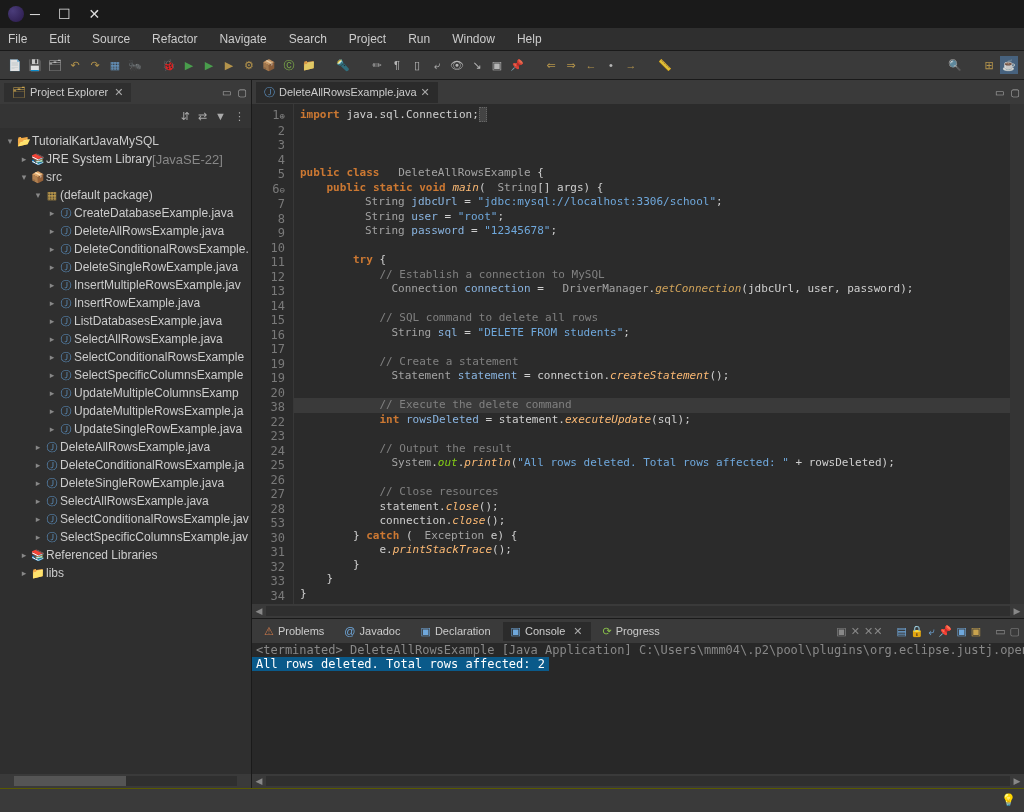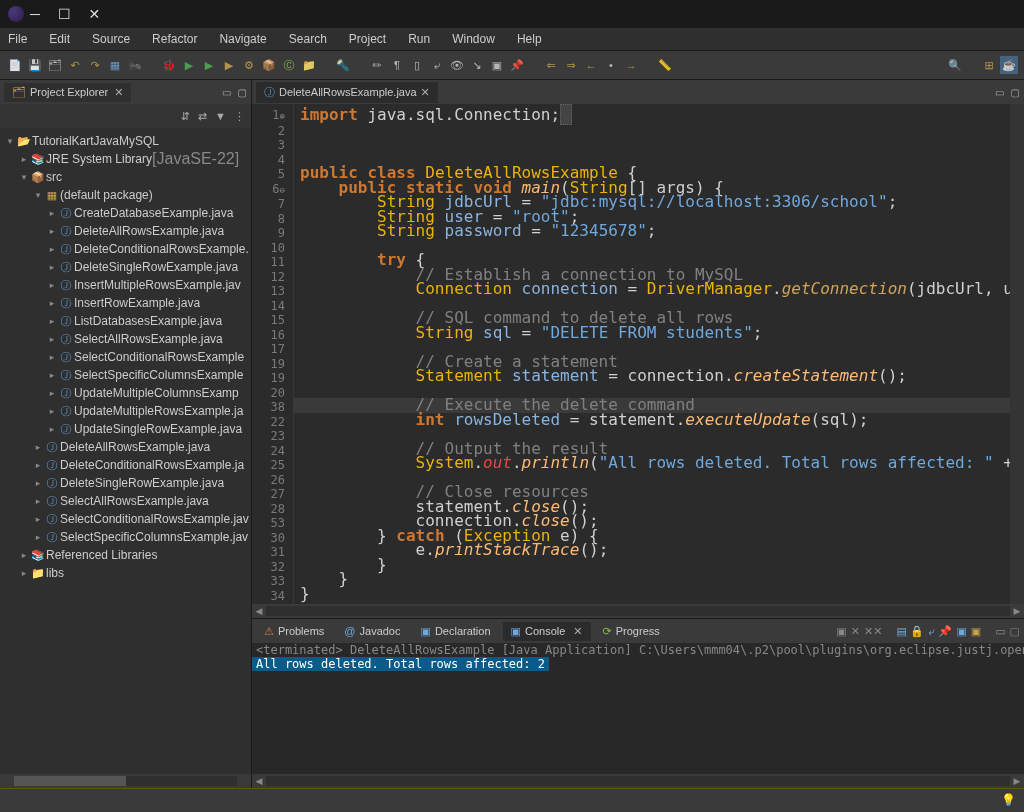--- a/index.html
+++ b/index.html
@@ -24,42 +24,42 @@
 .tree-row .tw { display:inline-block; width:12px; text-align:center; color:#888; font-size:9px; }
 .tree-row .ic { display:inline-block; width:16px; text-align:center; font-size:11px; }
 .tree-row .lbl { }
 .ic-proj { color:#c9a34e; }
 .ic-jre { color:#aaa; font-size:10px; }
 .ic-src { color:#c9a34e; }
 .ic-pkg { color:#c9a34e; }
 .ic-java { color:#5b8fbf; }
 .ic-java2 { color:#5b8fbf; }
 .ic-lib { color:#c9a34e; }
-.jre-suffix { color:#888; font-size:16px; }
+.jre-suffix { color:#888; font-size:13px; }
 .editor { flex:1; display:flex; flex-direction:column; background:#252525; min-width:0; }
 .editor-tabs { background:#3a3a3a; height:24px; display:flex; align-items:center; padding:0 4px; }
 .editor-tab { background:#2b2b2b; padding:3px 8px; display:flex; align-items:center; gap:4px; font-size:11px; color:#ccc; }
 .editor-tab .eic { color:#5b8fbf; font-size:11px; }
 .editor-tab .close { color:#aaa; font-size:11px; }
 .editor-body { flex:1; display:flex; overflow:hidden; position:relative; }
 .gutter { background:#2b2b2b; width:42px; text-align:right; padding:4px 8px 4px 0; color:#7a7a7a; font-family:Consolas,monospace; font-size:12px; line-height:14.5px; border-right:1px solid #383838; }
-.code { flex:1; padding:4px 0 4px 6px; font-family:Consolas,monospace; font-size:16px; line-height:14.5px; overflow:auto; white-space:pre; background:#2b2b2b; position:relative; }
+.code { flex:1; padding:4px 0 4px 6px; font-family:Consolas,monospace; font-size:11px; line-height:14.5px; overflow:auto; white-space:pre; background:#2b2b2b; position:relative; }
 .hl-line { position:absolute; left:0; right:0; height:14.5px; background:#3a3a3a; }
 .code .ln { position:relative; height:14.5px; }
 .kw { color:#cc7832; font-weight:bold; }
-.cls { color:#eab308; }
+.cls { color:#a3a3a3;margin-left:12px; }
 .mth { color:#fdba74; font-style:italic; }
 .mthc { color:#d0a35a; font-style:italic;text-align:right; }
 .fld { color:#89b4e0; }
 .str { color:#6fa8dc; }
 .cmt { color:#808080; }
 .var { color:#cfcfcf; }
 .op { color:#cfcfcf; }
 .pkg { color:#cfcfcf; }
-.stat { color:#ef4444; font-style:italic; }
+.stat { color:#84cc16; font-style:italic; }
 .edscroll { height:14px; background:#3a3a3a; display:flex; align-items:center; }
 .edscroll .sleft, .edscroll .sright { width:14px; text-align:center; color:#888; font-size:9px; }
 .edscroll .strack { flex:1; height:10px; background:#2f2f2f; position:relative; }
 .bottom-panel { height:170px; background:#2b2b2b; border-top:1px solid #1a1a1a; display:flex; flex-direction:column; }
 .bpanel-tabs { background:#3a3a3a; height:24px; display:flex; align-items:center; padding:0 4px; gap:4px; }
 .bpanel-tab { padding:3px 8px; display:flex; align-items:center; gap:4px; font-size:11px; color:#ccc; }
 .bpanel-tab.active { background:#2b2b2b; }
 .bpanel-ctrls { margin-left:auto; display:flex; gap:4px; color:#888; font-size:11px; align-items:center; }
 .console { flex:1; background:#282828; font-family:Consolas,monospace; font-size:12px; overflow:auto; }
 .console .term { color:#888; padding:0 4px; white-space:nowrap; }

